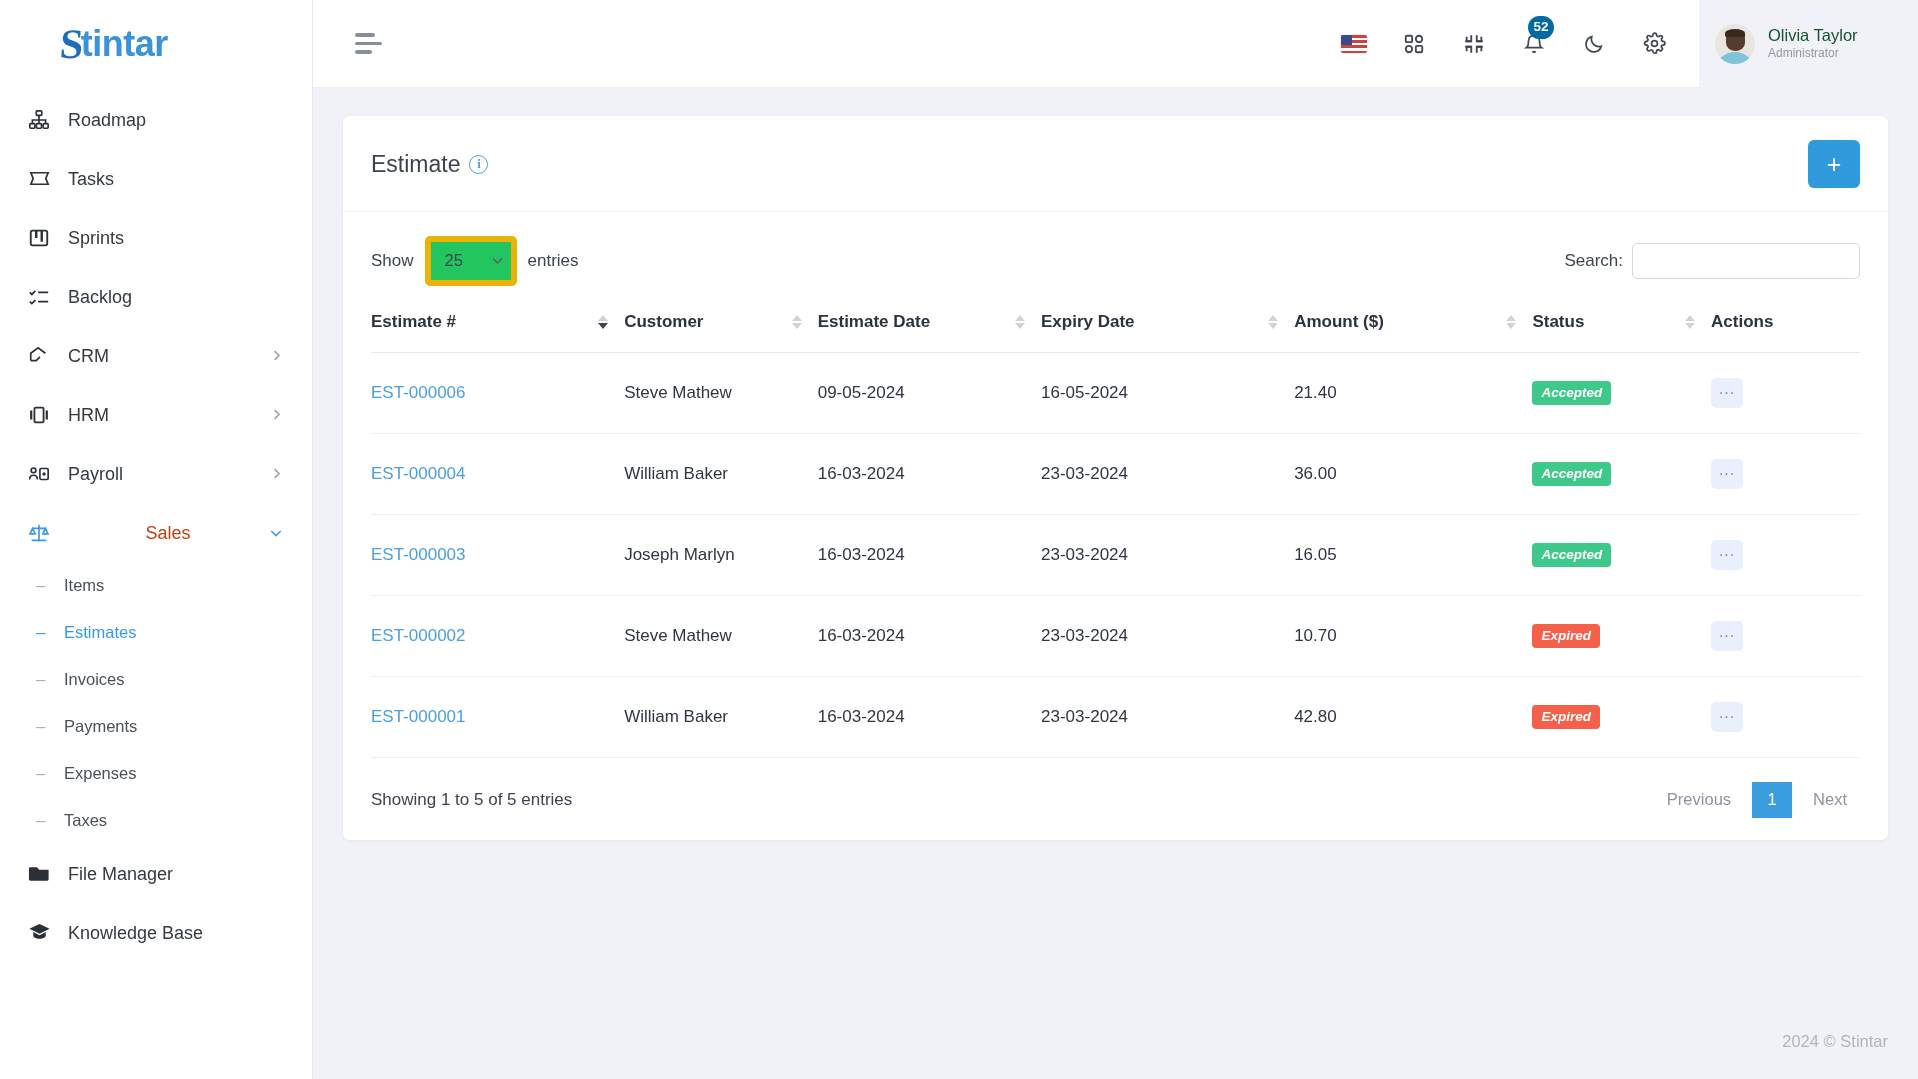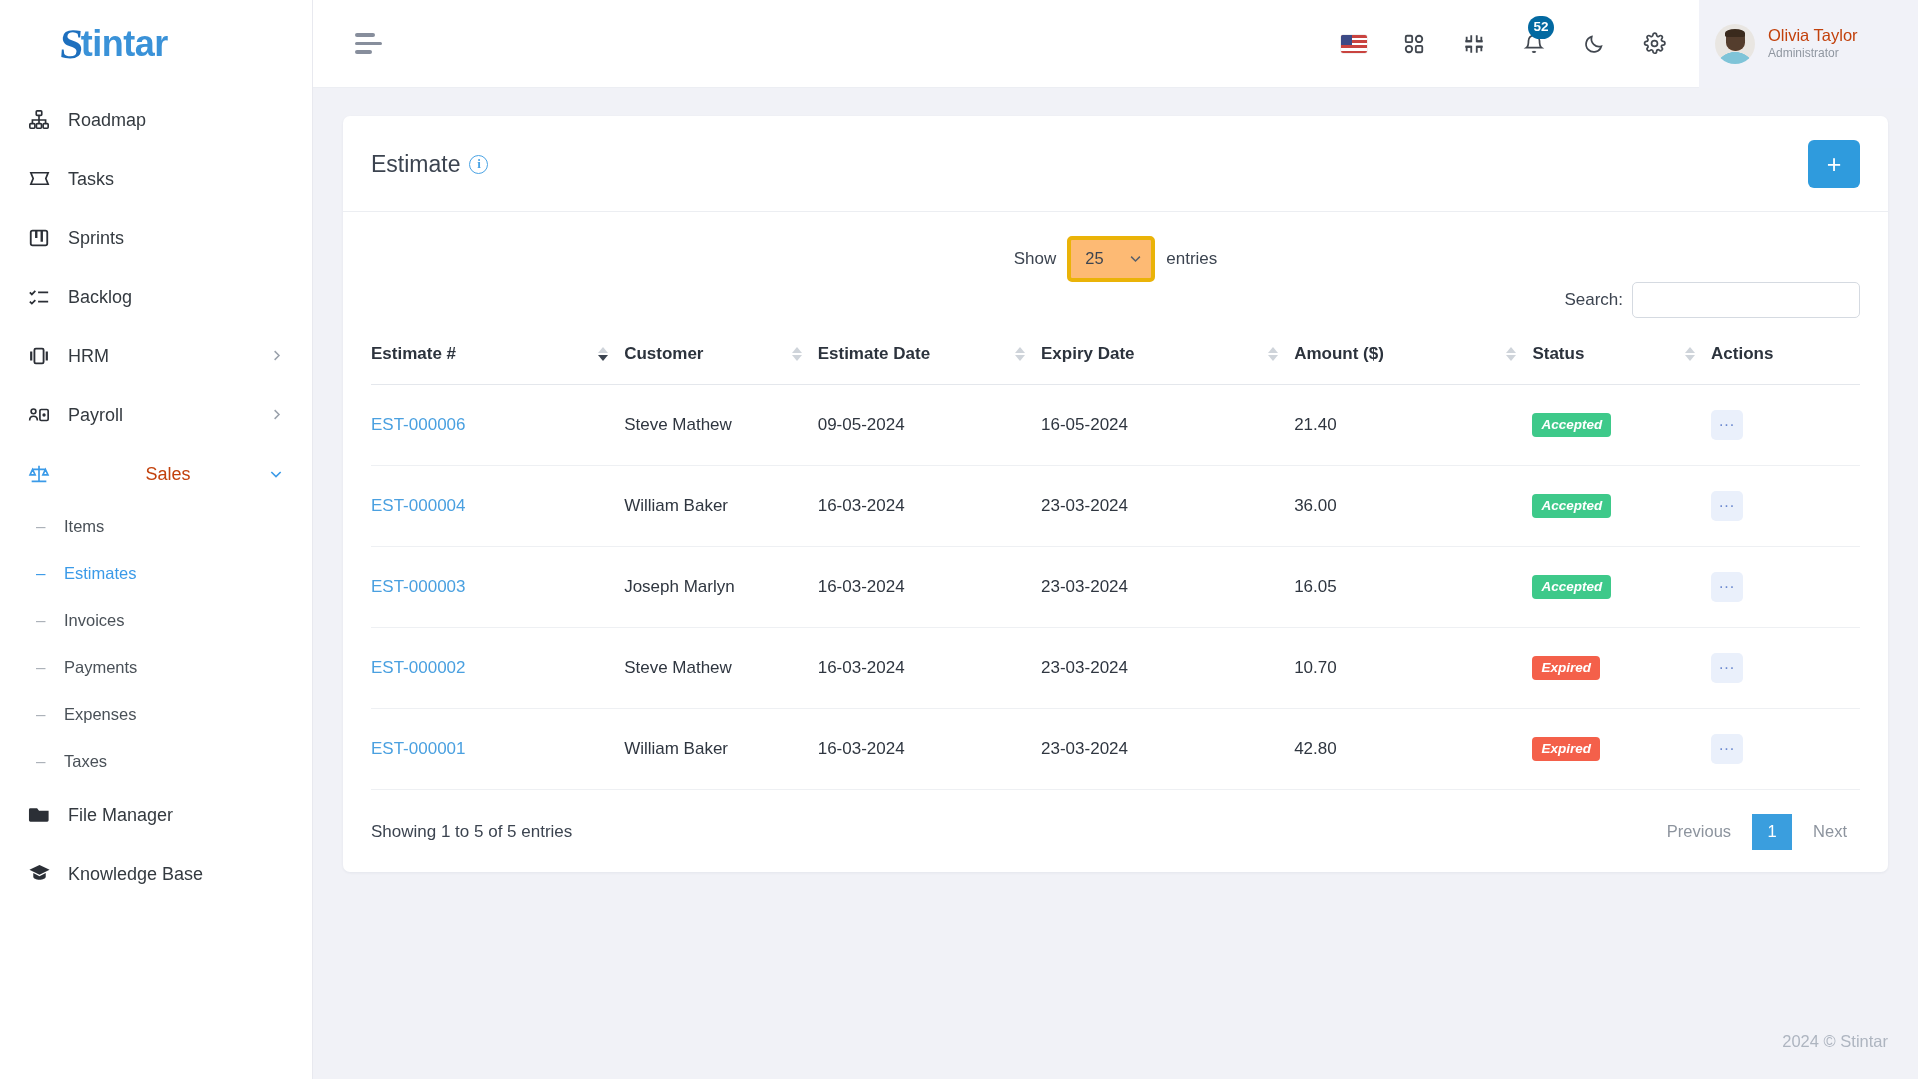--- a/index.html
+++ b/index.html
@@ -113,21 +113,21 @@
   }
   .avatar .beard {
     position: absolute; left: 50%; top: 26%; width: 19px; height: 17px;
     margin-left: -9.5px; border-radius: 0 0 50% 50%;
     background: #4a3628; opacity: .92;
   }
   .avatar .hair {
     position: absolute; left: 50%; top: 13%; width: 20px; height: 8px;
     margin-left: -10px; border-radius: 50% 50% 20% 20%; background: #3a2a1d;
   }
-  .uname { font-size: 16.5px; color: #c2410c; font-weight: 400; line-height: 1.25; }
+  .uname { font-size: 16.5px; color: #14532d; font-weight: 400; line-height: 1.25; }
   .urole { font-size: 12px; color: #9097a1; line-height: 1.3; }
 
   
   .content { flex: 1 1 auto; padding: 28px 30px 0 30px; overflow: hidden; }
   .card {
     background: #fff; border-radius: 7px; box-shadow: 0 1px 3px rgba(20,30,60,.06);
     width: 100%;
   }
   .card-head {
     display: flex; align-items: center; padding: 24px 28px 23px 28px;
@@ -143,25 +143,25 @@
     display: flex; align-items: center; justify-content: center; font-weight: 700;
   }
   .add-btn {
     margin-left: auto; width: 52px; height: 48px; background: #2f9bdd;
     border: none; border-radius: 6px; color: #fff; font-size: 25px;
     cursor: pointer; display: flex; align-items: center; justify-content: center;
     line-height: 1; font-weight: 300;
   }
   .card-body { padding: 24px 28px 22px 28px; }
 
-  .table-controls { display: flex; align-items: center; margin-bottom: 18px; flex-direction: column; }
+  .table-controls { display: flex; align-items: center; margin-bottom: 18px; }
   .show-group { display: flex; align-items: center; gap: 11px; font-size: 17px; color: #3c4450; }
   .len-select {
     appearance: none; -webkit-appearance: none;
-    border: 4px solid #eab308; border-radius: 5px; background: #fdba74;
+    border: 6px solid #eab308; border-radius: 5px; background: #22c55e;
     padding: 9px 38px 9px 14px; font-size: 16.5px; color: #3c4450;
     font-family: "Liberation Sans", sans-serif; cursor: pointer; line-height: 1.2;
   }
   .sel-wrap { position: relative; display: inline-flex; align-items: center; }
   .sel-wrap .caret {
     position: absolute; right: 12px; pointer-events: none; color: #58606b;
     display: flex; align-items: center;
   }
   .search-group {
     margin-left: auto; display: flex; align-items: center; gap: 9px;
@@ -278,20 +278,34 @@
 
       <div class="nav-item">
         <span class="ic">
             <svg width="22" height="22" viewBox="0 0 24 24" fill="none" stroke="currentColor" stroke-width="1.9">
               <path d="M2 7l2.2 2.2L8 5.4M2 17l2.2 2.2L8 15.4M11 7h11M11 17h11"></path>
             </svg>
           </span>
         <span class="lbl">Backlog</span>
       </div>
 
+      <div class="nav-item">
+        <span class="ic">
+            <svg width="22" height="22" viewBox="0 0 24 24" fill="none" stroke="currentColor" stroke-width="1.8">
+              <path d="M3 17V9l8-6 8 6"></path>
+              <path d="M3 17h6l4-4"></path>
+            </svg>
+          </span>
+        <span class="lbl">CRM</span>
+        <span class="chev">
+            <svg width="15" height="15" viewBox="0 0 24 24" fill="none" stroke="currentColor" stroke-width="2.4">
+              <path d="M9 5l7 7-7 7"></path>
+            </svg>
+          </span>
+      </div>
 
       <div class="nav-item">
         <span class="ic">
             <svg width="22" height="22" viewBox="0 0 24 24" fill="none" stroke="currentColor" stroke-width="2">
               <rect x="7" y="4" width="10" height="16" rx="1.5"></rect>
               <path d="M3.5 7v10M20.5 7v10" stroke-width="2.4"></path>
             </svg>
           </span>
         <span class="lbl">HRM</span>
         <span class="chev">

